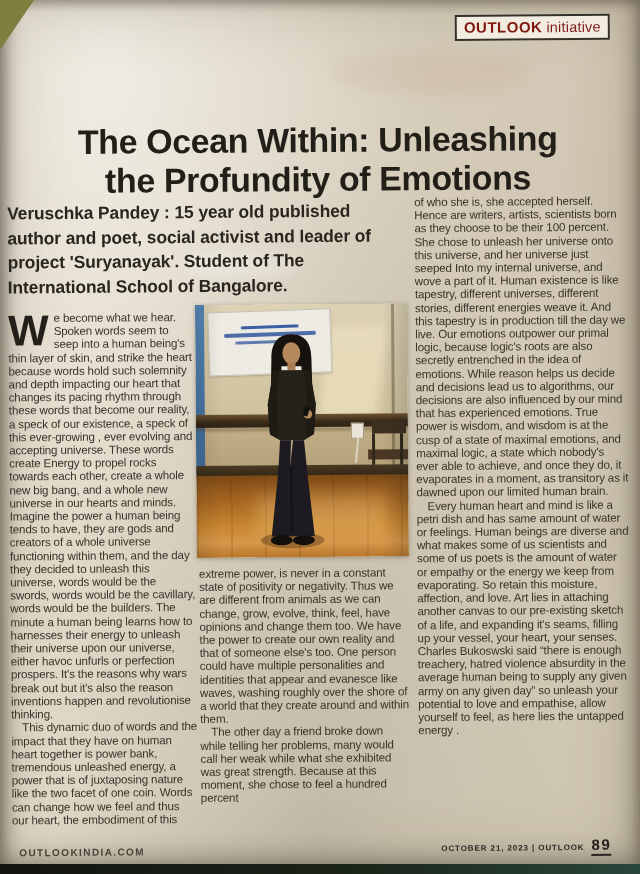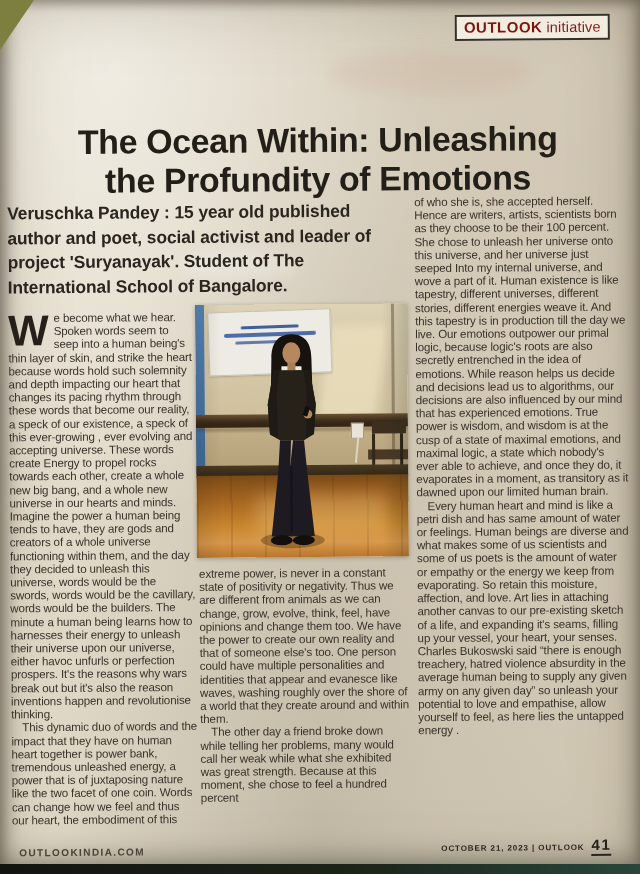--- a/index.html
+++ b/index.html
@@ -172,20 +172,20 @@
     </div>
 
     <div class="col col3">
       <p>of who she is, she accepted herself. Hence are writers, artists, scientists born as they choose to be their 100 percent. She chose to unleash her universe onto this universe, and her universe just seeped Into my internal universe, and wove a part of it. Human existence is like tapestry, different universes, different stories, different energies weave it. And this tapestry is in production till the day we live. Our emotions outpower our primal logic, because logic's roots are also secretly entrenched in the idea of emotions. While reason helps us decide and decisions lead us to algorithms, our decisions are also influenced by our mind that has experienced emotions. True power is wisdom, and wisdom is at the cusp of a state of maximal emotions, and maximal logic, a state which nobody's ever able to achieve, and once they do, it evaporates in a moment, as transitory as it dawned upon our limited human brain.</p>
       <p class="indent">Every human heart and mind is like a petri dish and has same amount of water or feelings. Human beings are diverse and what makes some of us scientists and some of us poets is the amount of water or empathy or the energy we keep from evaporating. So retain this moisture, affection, and love. Art lies in attaching another canvas to our pre-existing sketch of a life, and expanding it's seams, filling up your vessel, your heart, your senses. Charles Bukoswski said “there is enough treachery, hatred violence absurdity in the average human being to supply any given army on any given day” so unleash your potential to love and empathise, allow yourself to feel, as here lies the untapped energy .</p>
     </div>
 
     <div class="foot-site">OUTLOOKINDIA.COM</div>
     <div class="foot-right">
       <span class="foot-issue">OCTOBER 21, 2023 | OUTLOOK</span>
-      <span class="foot-page">41</span>
+      <span class="foot-page">89</span>
     </div>
 
   </div>
 
   <div class="wedge"></div>
   <div class="bottom-strip"></div>
 </div>
 
 </body></html>

